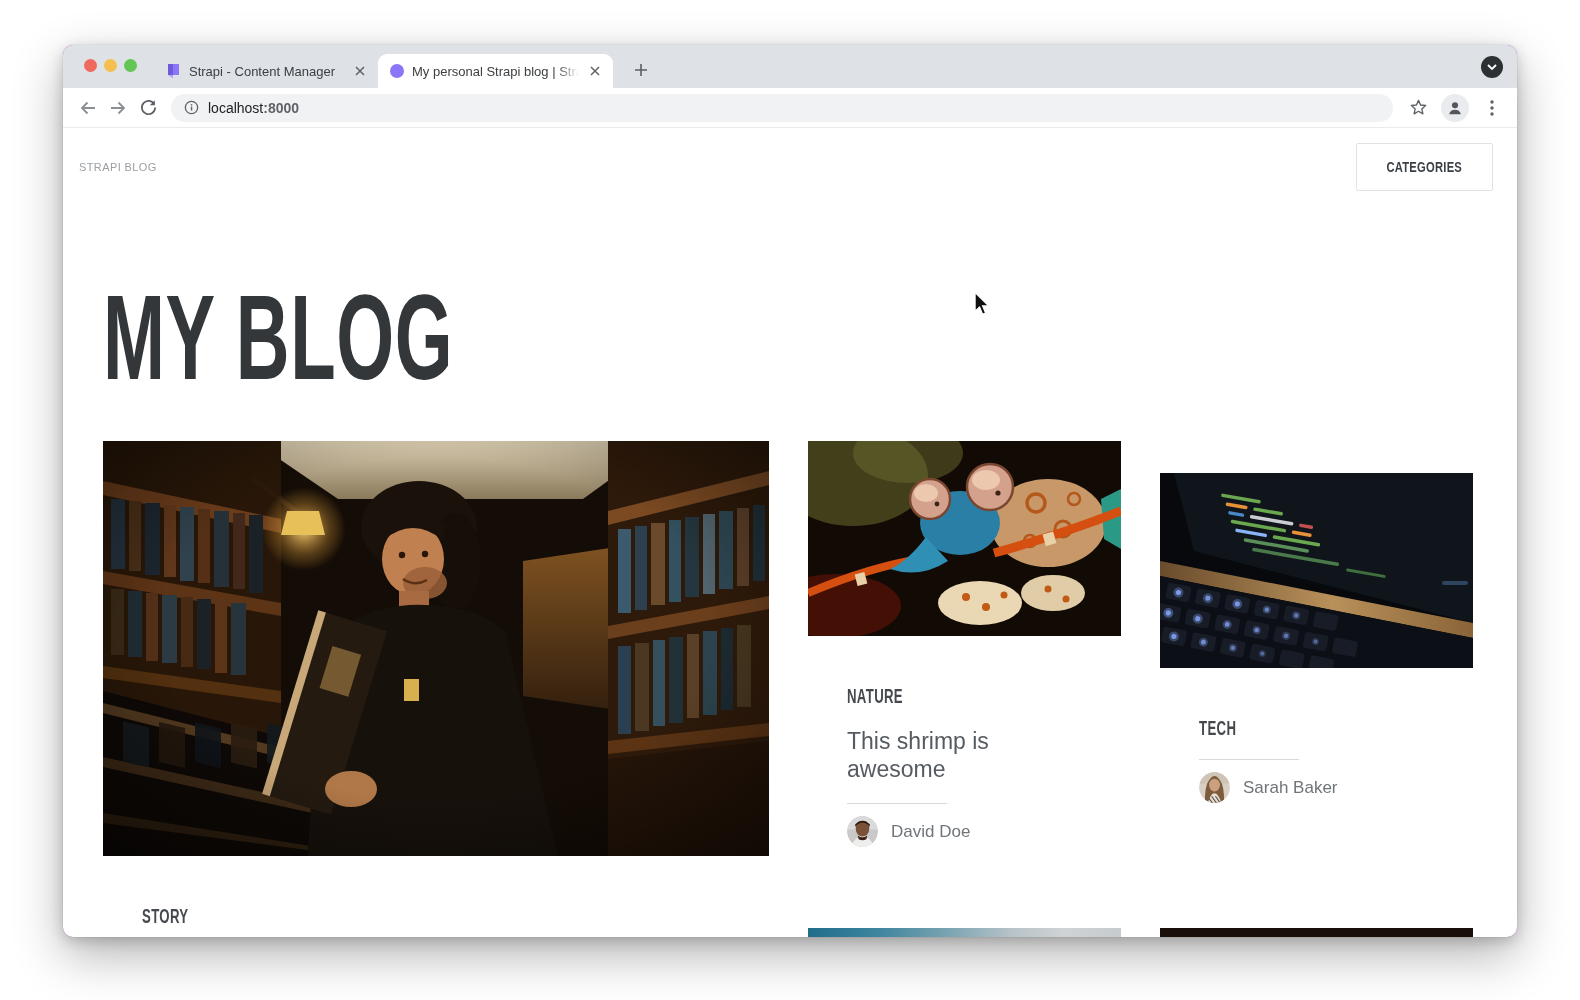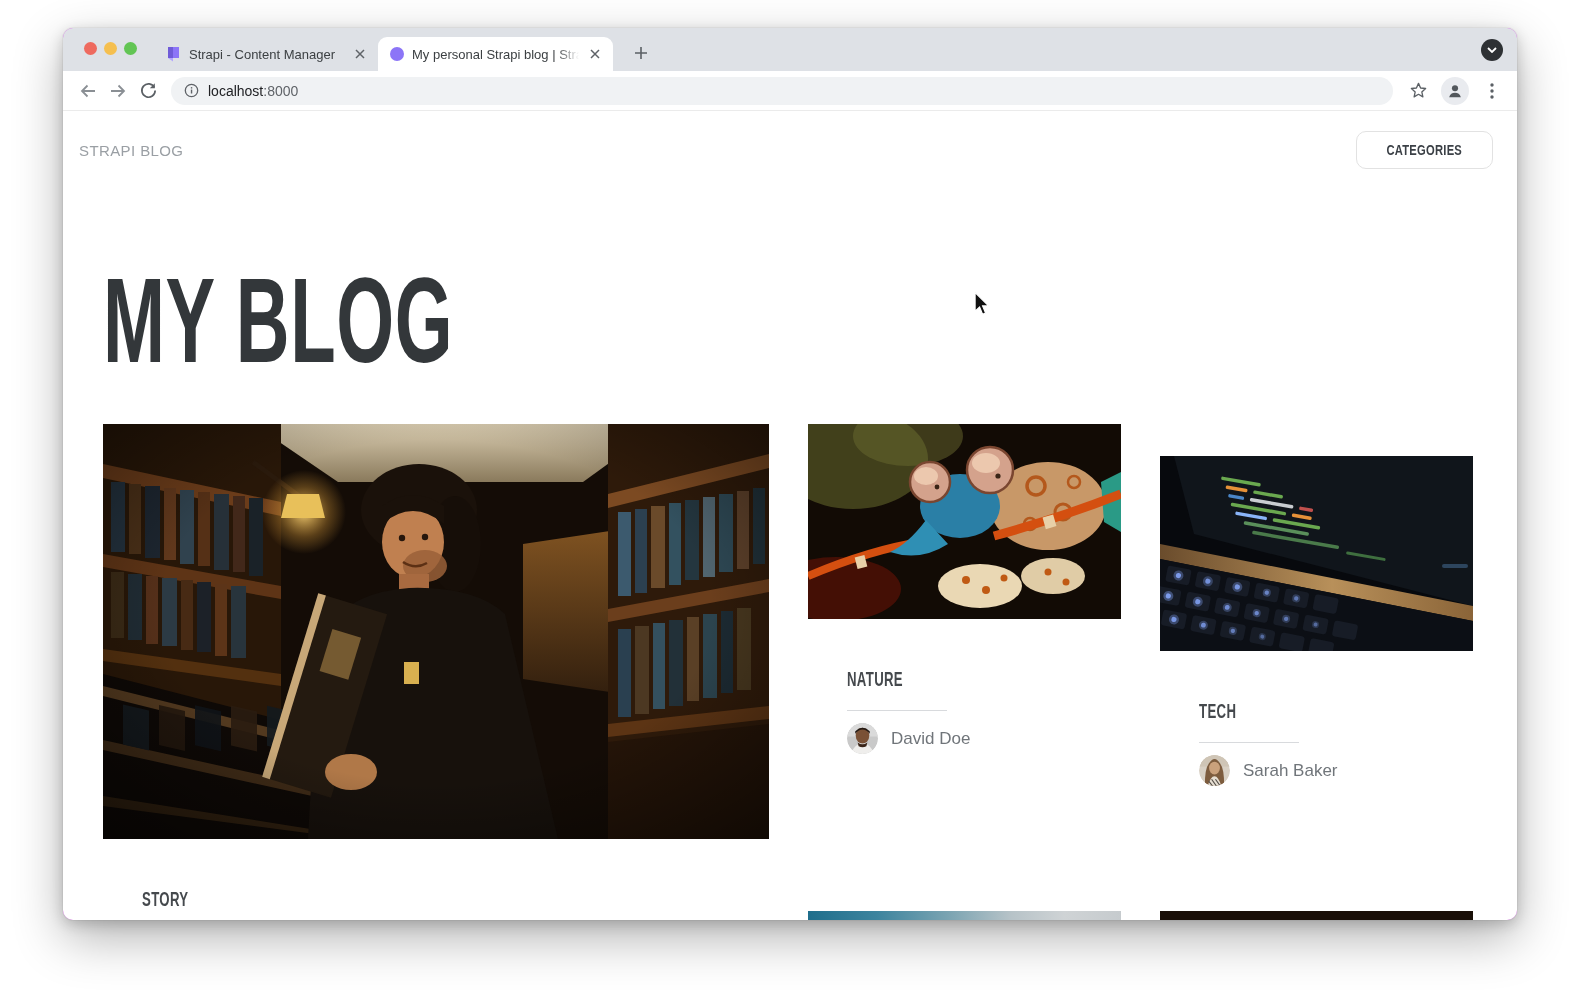--- a/index.html
+++ b/index.html
@@ -1,21 +1,21 @@
 <!DOCTYPE html>
 <html><head>
 <meta charset="utf-8">
 <style>
   * { margin:0; padding:0; box-sizing:border-box; }
   html,body { width:1580px; height:1000px; background:#ffffff; font-family:"Liberation Sans","DejaVu Sans",sans-serif; overflow:hidden; }
   .stage { position:relative; width:1580px; height:1000px; }
 
   
   .browser-window{
-    position:absolute; left:63px; top:28px; width:1454px; height:892px;
+    position:absolute; left:63px; top:45px; width:1454px; height:892px;
     border-radius:10px; background:#d946ef; overflow:hidden;
     box-shadow:0 18px 50px rgba(0,0,0,.30), 0 4px 14px rgba(0,0,0,.18), 0 0 0 1px rgba(0,0,0,.04);
   }
 
   
   .tab-bar{ height:43px; background:#dee1e6; display:flex; align-items:flex-end; position:relative; }
   .traffic-lights{ position:absolute; left:21px; top:14px; display:flex; gap:7px; }
   .tl{ width:13px; height:13px; border-radius:50%; display:block; }
   .tl.red{ background:#ee6a5f; } .tl.yellow{ background:#f5bf4f; } .tl.green{ background:#62c554; }
 
@@ -31,28 +31,28 @@
   .tab-search{ position:absolute; right:14px; top:11px; width:22px; height:22px; border-radius:50%;
      background:#2e3134; display:flex; align-items:center; justify-content:center; }
 
   
   .toolbar{ height:40px; background:#fff; display:flex; align-items:center; padding:0 10px;
      border-bottom:1px solid rgba(0,0,0,.08); }
   .nav-btn{ width:30px; height:30px; display:flex; align-items:center; justify-content:center; flex:none; }
   .url-bar{ flex:1; height:28px; margin:0 10px 0 8px; background:#f0f2f4; border-radius:14px;
      display:flex; align-items:center; padding:0 13px; gap:9px; }
   .url-text{ font-size:14px; color:#202124; }
-  .url-text .port{ color:#5f6368; }
+  .url-text .port{ color:#5f6368;font-weight:bold; }
   .profile-btn{ width:28px; height:28px; border-radius:50%; background:#e9ebef; display:flex; align-items:center; justify-content:center; margin:0 8px; flex:none; }
 
   
   .page{ height:809px; background:#fff; overflow:hidden; position:relative; }
   .site-header{ height:78px; display:flex; align-items:center; justify-content:space-between; padding:0 24px 0 16px; }
-  .brand{ font-size:15px; color:#9a9fa4; letter-spacing:.4px; }
-  .btn-categories{ height:38px; padding:0 20px; background:#fff; border:1px solid #e2e2e2; border-radius:10px; cursor:pointer;
+  .brand{ font-size:11px; color:#9a9fa4; letter-spacing:.4px; }
+  .btn-categories{ height:48px; padding:0 20px; background:#fff; border:1px solid #e2e2e2; border-radius:2px; cursor:pointer;
      display:flex; align-items:center; }
   .cond{ display:inline-block; font-weight:700; transform:scaleX(.8); transform-origin:center; }
   .btn-categories .cond{ font-size:14px; color:#3b4046; letter-spacing:.3px; }
 
   .page-title{ margin:71px 0 0 40px; height:120px; line-height:120px; font-size:120px; font-weight:700; color:#33373a; white-space:nowrap; }
   .page-title .cond-h{ display:inline-block; transform:scaleX(.62); transform-origin:0 50%; letter-spacing:1px; }
 
   .grid{ margin:44px 44px 0 40px; display:grid; grid-template-columns:666px 313px 313px; grid-template-rows:487px auto; column-gap:39px; }
   .card{ background:#fff; }
   .card-img{ display:block; width:100%; }
@@ -336,20 +336,21 @@
               <ellipse cx="245" cy="152" rx="32" ry="18" fill="#e0cca6"></ellipse>
               <circle cx="158" cy="156" r="4" fill="#c05a14"></circle>
                 <circle cx="178" cy="166" r="4" fill="#c05a14"></circle>
               <circle cx="196" cy="154" r="3.5" fill="#c05a14"></circle>
                 <circle cx="240" cy="148" r="3.5" fill="#c05a14"></circle>
               <circle cx="258" cy="158" r="3.5" fill="#c05a14"></circle>
             </svg>
           </div>
           <div class="card-body">
             <div class="category"><span class="cond">NATURE</span></div>
+            <h2 class="post-title">This shrimp is awesome</h2>
             <div class="divider"></div>
             <div class="author-row">
               <span class="avatar">
                 <svg viewBox="0 0 32 32" width="31" height="31">
                   <defs>
                       <clipPath id="avc1">
                         <circle cx="16" cy="16" r="16"></circle>
                       </clipPath>
                     </defs>
                   <g clip-path="url(#avc1)">

